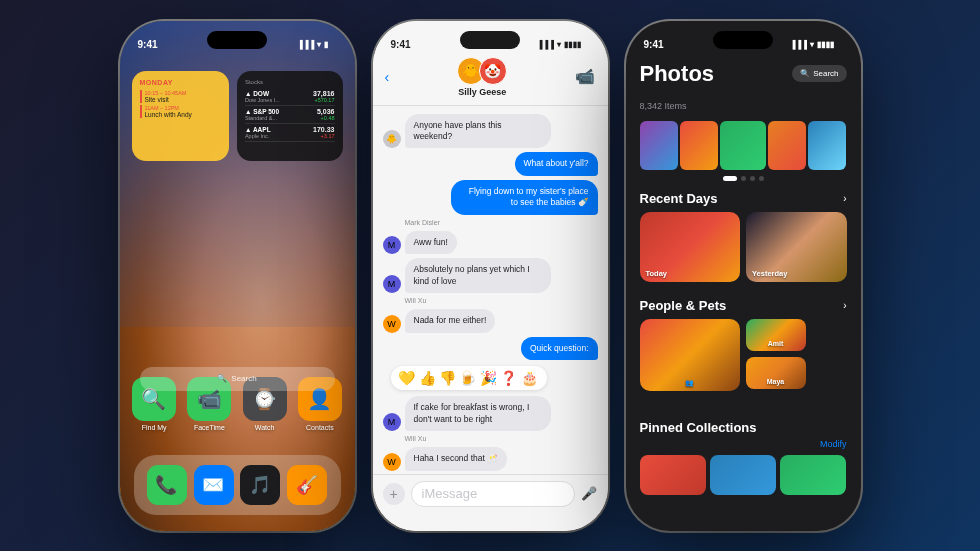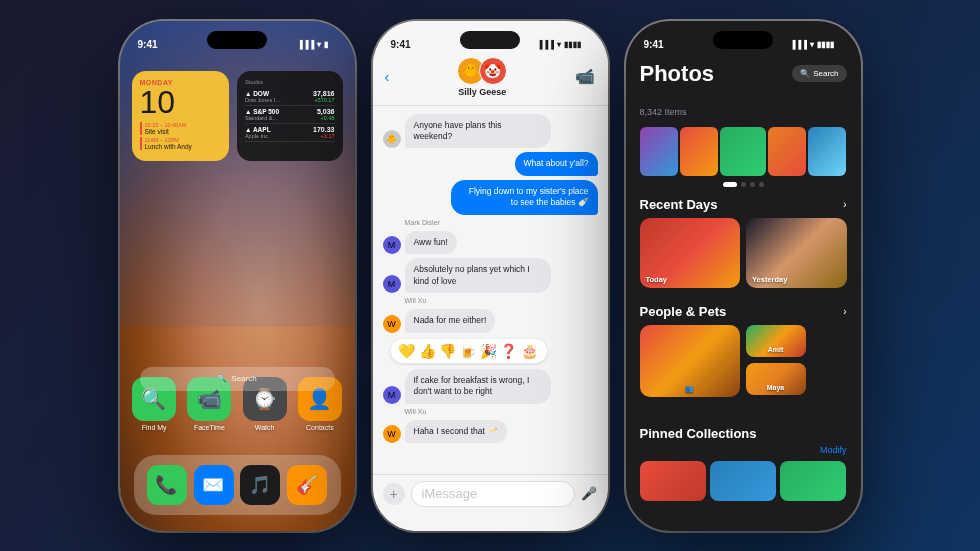--- a/index.html
+++ b/index.html
@@ -425,21 +425,21 @@
       flex-direction: column;
     }
 
     .photos-header {
       padding: 40px 14px 8px;
     }
     .photos-top-row {
       display: flex;
       align-items: center;
       justify-content: space-between;
-      margin-bottom: 14px;
+      margin-bottom: 8px;
     }
     .photos-title {
       font-size: 22px;
       font-weight: 700;
       color: #fff;
     }
     .photos-search-btn {
       background: rgba(255,255,255,0.15);
       border-radius: 10px;
       padding: 4px 8px;
@@ -617,21 +617,20 @@
       <div class="status-icons">
         <span>▐▐▐</span>
         <span>▾</span>
         <span>▮</span>
       </div>
     </div>
 
     <div class="widgets-row">
       <div class="widget widget-calendar">
         <div class="day-label">MONDAY</div>
-        <div class="day-number">10</div>
         <div class="events">
           <div class="event">
             <div style="font-size:5.5px;color:#e74c3c;">10:15 – 10:45AM</div>
             <div>Site visit</div>
           </div>
           <div class="event">
             <div style="font-size:5.5px;color:#e74c3c;">11AM – 12PM</div>
             <div>Lunch with Andy</div>
           </div>
         </div>
@@ -755,20 +754,23 @@
         <div class="msg-sender-avatar" style="background:#5856d6;">M</div>
         <div class="msg-bubble received">Absolutely no plans yet which I kind of love</div>
       </div>
 
       <div style="font-size:7px;color:#8e8e93;margin-left:22px;margin-bottom:1px;">Will Xu</div>
       <div class="msg-bubble-wrap">
         <div class="msg-sender-avatar" style="background:#ff9500;">W</div>
         <div class="msg-bubble received">Nada for me either!</div>
       </div>
 
+      <div class="msg-bubble-wrap sent">
+        <div class="msg-bubble sent quick-q">Quick question:</div>
+      </div>
 
       <div class="tapback-row">
         <span class="tapback-emoji">💛</span>
         <span class="tapback-emoji">👍</span>
         <span class="tapback-emoji">👎</span>
         <span class="tapback-emoji">🍺</span>
         <span class="tapback-emoji">🎉</span>
         <span class="tapback-emoji">❓</span>
         <span class="tapback-emoji">🎂</span>
       </div>

